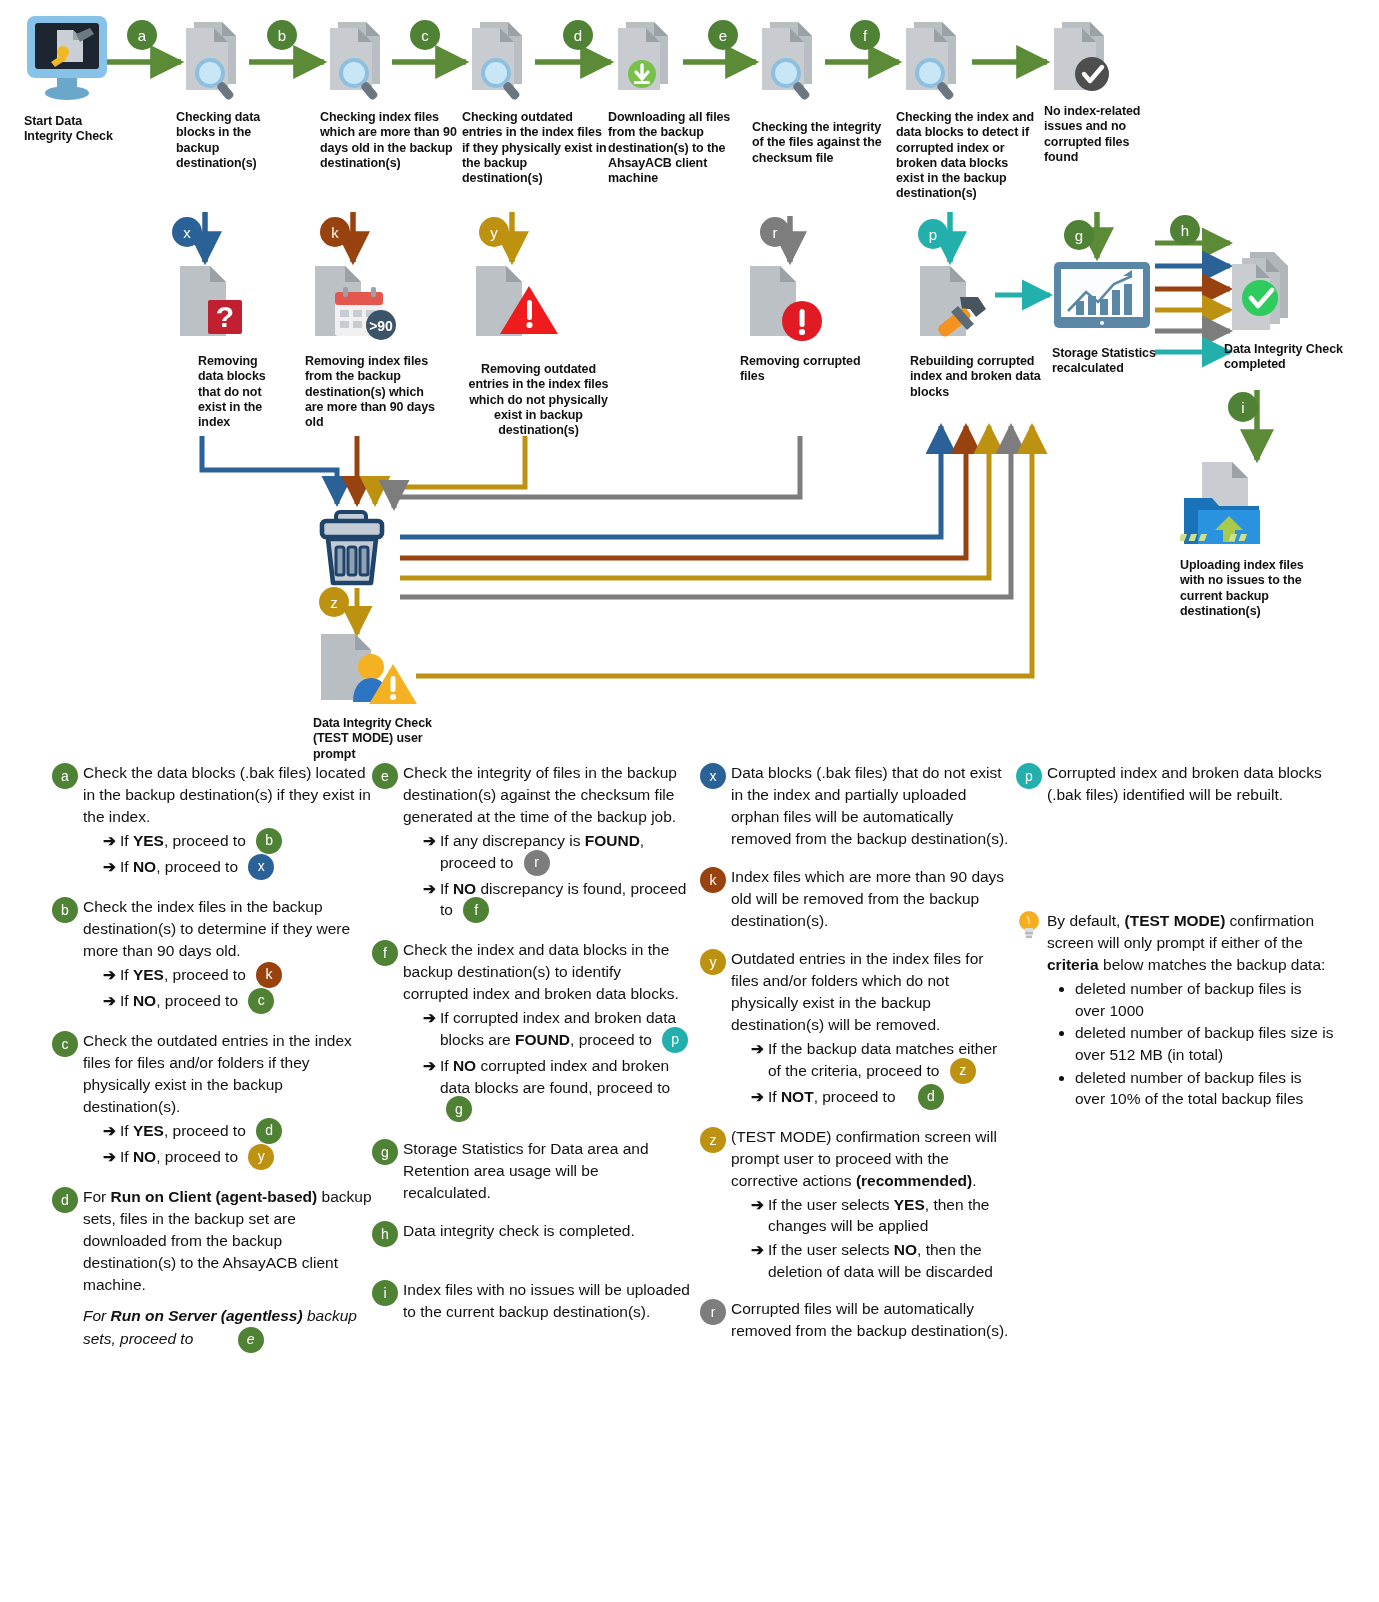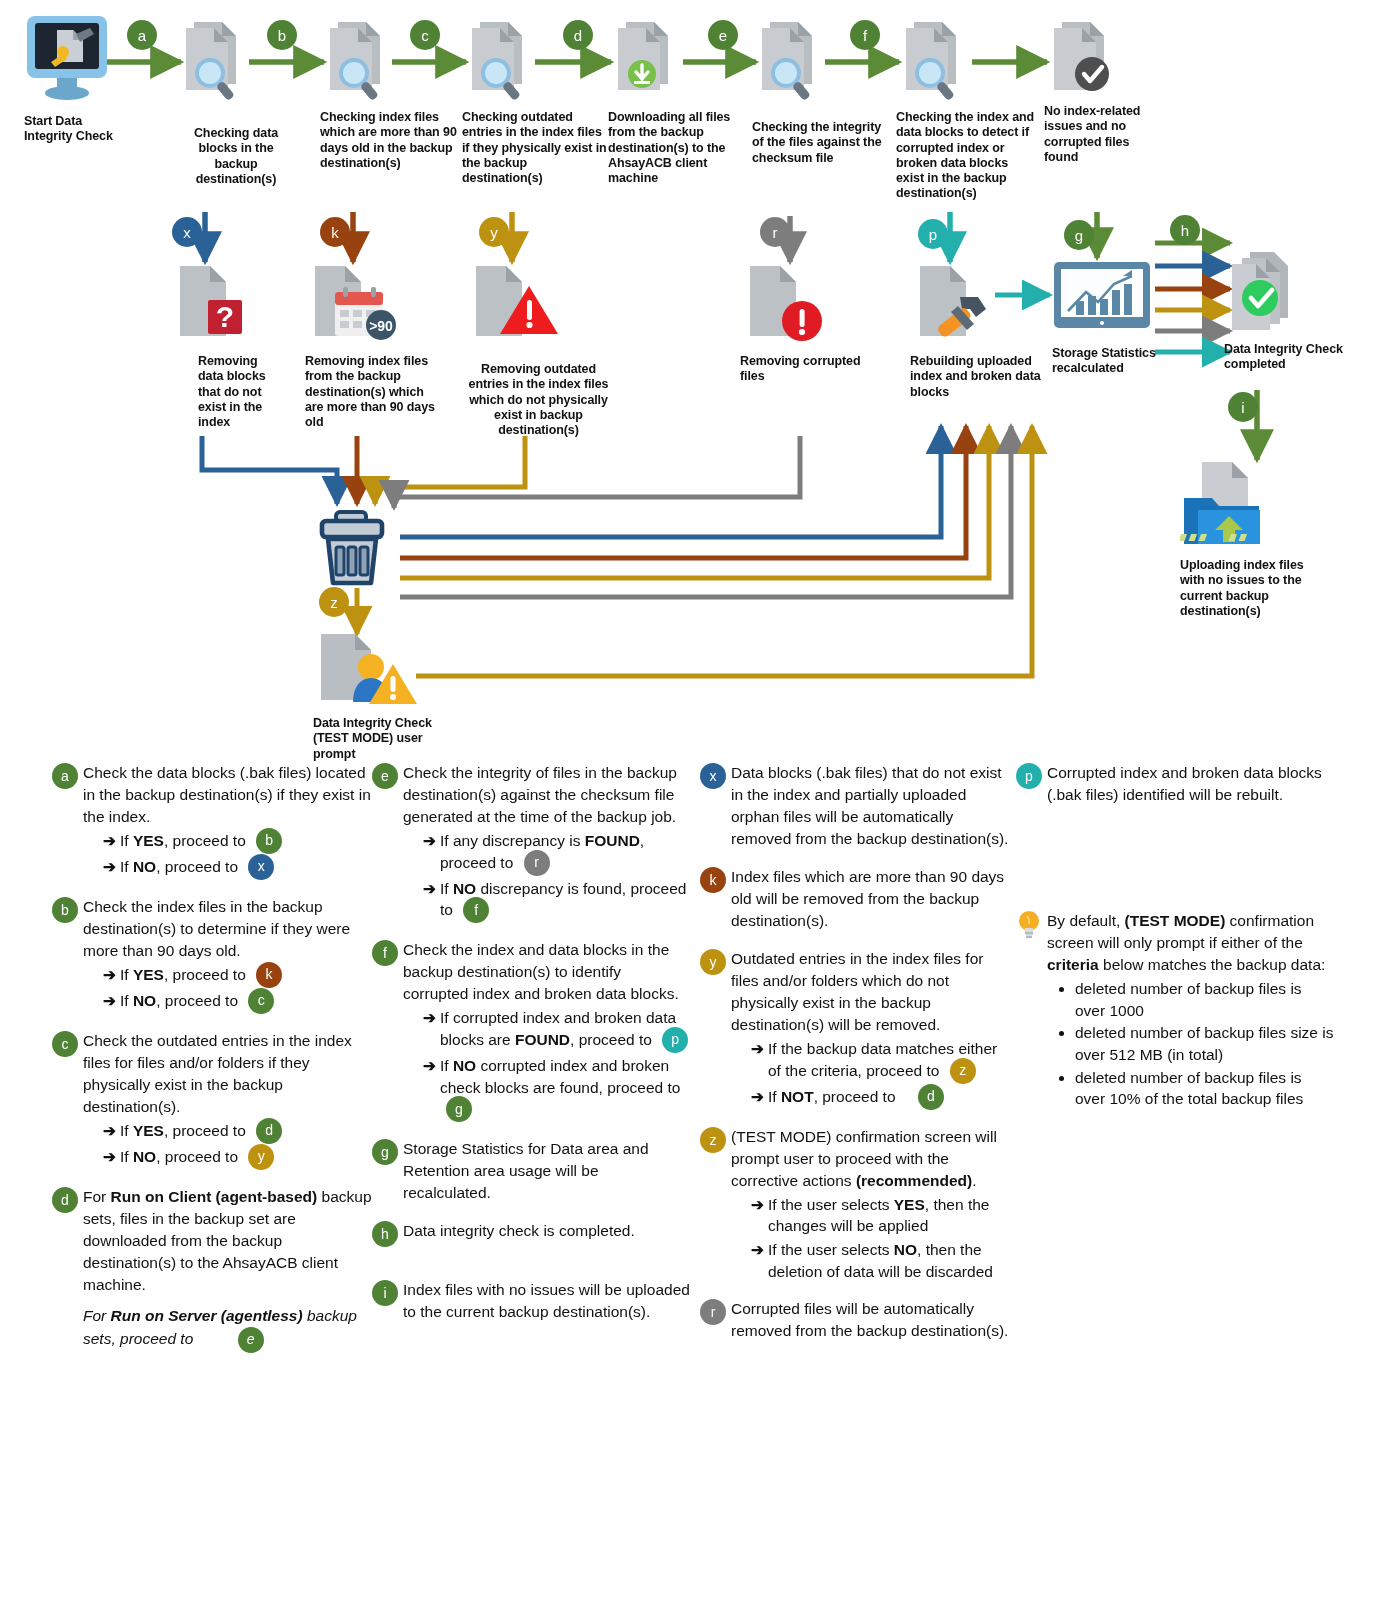--- a/index.html
+++ b/index.html
@@ -233,21 +233,21 @@
   <div class="node" style="left:176px;top:18px;width:120px;">
     <svg width="78" height="86" viewBox="0 0 78 86">
       <path d="M18 4 h28 l14 14 v48 h-42 z" fill="#b9bec2"></path>
       <path d="M10 10 h28 l14 14 v48 h-42 z" fill="#c8ccd0"></path>
       <path d="M38 10 l14 14 h-14 z" fill="#9aa1a7"></path>
       <path d="M46 4 l14 14 h-14 z" fill="#9aa1a7"></path>
       <circle cx="34" cy="55" r="15" fill="#8dbfe0"></circle>
       <circle cx="34" cy="55" r="11" fill="#c9e6f7"></circle>
       <rect x="44" y="64" width="9" height="19" rx="4" fill="#6b7780" transform="rotate(-40 48 72)"></rect>
     </svg>
-    <div class="cap" style="margin-top:18px;text-align:center;">Checking data blocks in the backup destination(s)</div>
+    <div class="cap" style="margin-top:2px;">Checking data blocks in the backup destination(s)</div>
   </div>
 
   <div class="node" style="left:320px;top:18px;width:140px;">
     <svg width="78" height="86" viewBox="0 0 78 86">
       <path d="M18 4 h28 l14 14 v48 h-42 z" fill="#b9bec2"></path>
       <path d="M10 10 h28 l14 14 v48 h-42 z" fill="#c8ccd0"></path>
       <path d="M38 10 l14 14 h-14 z" fill="#9aa1a7"></path>
       <path d="M46 4 l14 14 h-14 z" fill="#9aa1a7"></path>
       <circle cx="34" cy="55" r="15" fill="#8dbfe0"></circle>
       <circle cx="34" cy="55" r="11" fill="#c9e6f7"></circle>
@@ -375,21 +375,21 @@
   </div>
 
   <div class="node" style="left:910px;top:262px;width:140px;">
     <svg width="90" height="86" viewBox="0 0 90 86">
       <path d="M10 4 h30 l16 16 v54 h-46 z" fill="#bcc1c5"></path>
       <path d="M40 4 l16 16 h-16 z" fill="#9aa1a7"></path>
       <path d="M50 35 l18 0 l8 12 l-10 8 l-6 -8 l-8 0 z" fill="#46555f"></path>
       <rect x="26" y="54" width="36" height="13" rx="5" fill="#f59322" transform="rotate(-38 44 60)"></rect>
       <path d="M48 44 l16 18 l-7 6 l-16 -18 z" fill="#5c6b75"></path>
     </svg>
-    <div class="cap" style="margin-top:2px;">Rebuilding uploaded index and broken data blocks</div>
+    <div class="cap" style="margin-top:2px;">Rebuilding corrupted index and broken data blocks</div>
   </div>
 
   <div class="node" style="left:1052px;top:258px;width:125px;">
     <svg width="100" height="82" viewBox="0 0 100 82">
       <rect x="2" y="4" width="96" height="66" rx="5" fill="#5a87a5"></rect>
       <rect x="9" y="11" width="82" height="48" fill="#fbfdff"></rect>
       <g fill="#5a87a5">
         <rect x="24" y="43" width="8" height="14"></rect>
         <rect x="36" y="38" width="8" height="19"></rect>
         <rect x="48" y="41" width="8" height="16"></rect>
@@ -574,21 +574,21 @@
         <div class="sub">
           <span class="ar">➔</span>
           <span class="txt">
             <span>If corrupted index and broken data blocks are </span><b>FOUND</b><span>, proceed to</span>
             <span class="ibadge p">p</span>
           </span>
         </div>
         <div class="sub">
           <span class="ar">➔</span>
           <span class="txt">
-            <span>If </span><b>NO</b><span> corrupted index and broken check blocks are found, proceed to</span>
+            <span>If </span><b>NO</b><span> corrupted index and broken data blocks are found, proceed to</span>
             <span class="ibadge g">g</span>
           </span>
         </div>
       </div>
     </div>
 
     <div class="litem" style="margin-top:8px;">
       <span class="ibadge g">g</span>
       <div class="lbody">Storage Statistics for Data area and Retention area usage will be recalculated.</div>
     </div>

